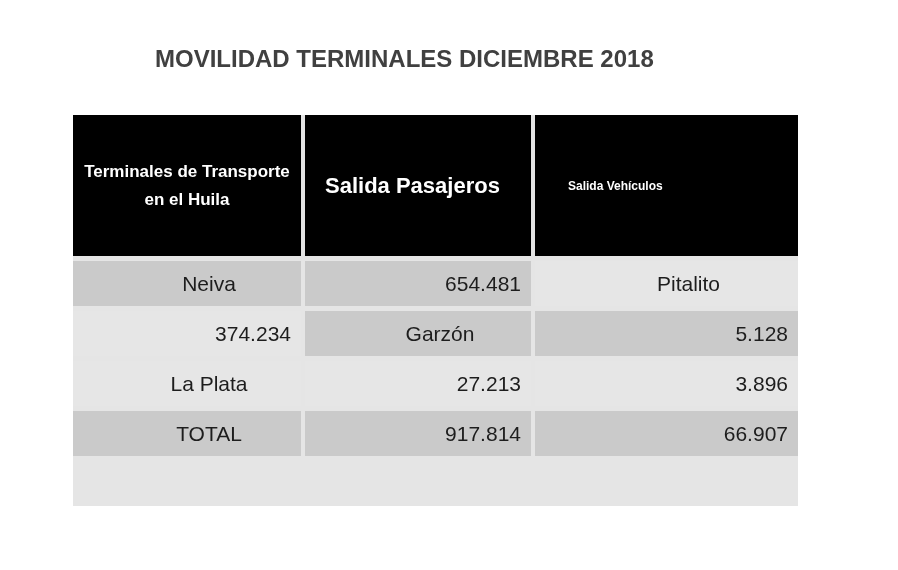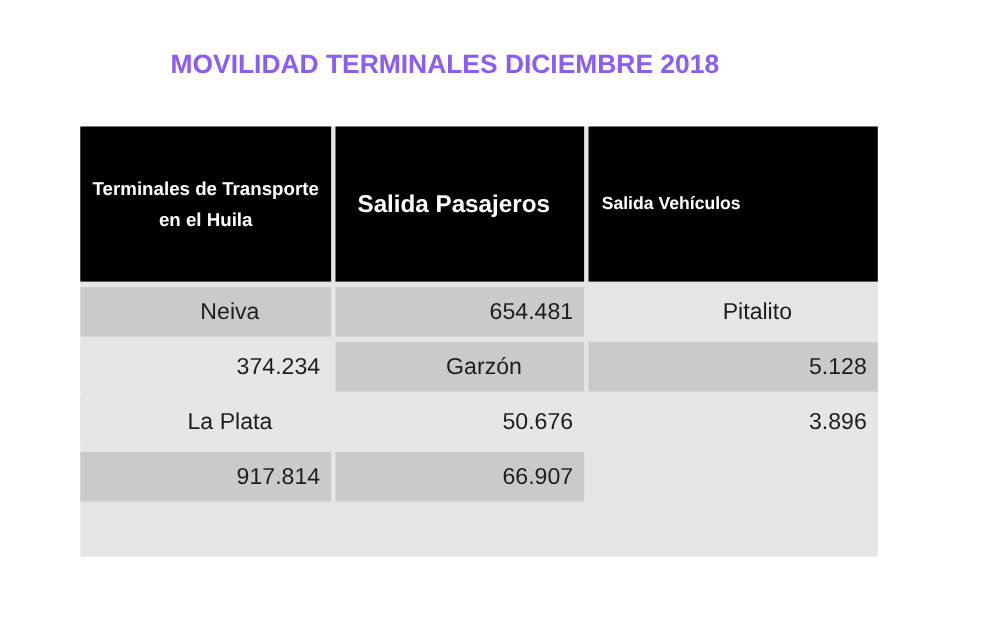--- a/index.html
+++ b/index.html
@@ -17,21 +17,21 @@
     height: 570px;
     background: #ffffff;
   }
   .title {
     position: absolute;
     left: 155px;
     top: 45px;
     font-size: 24px;
     line-height: 27px;
     font-weight: bold;
-    color: #8b5cf6;
+    color: #404040;
     letter-spacing: 0px;
     white-space: nowrap;
   }
   .tbl {
     position: absolute;
     left: 73px;
     top: 115px;
     display: grid;
     grid-template-columns: 228px 226px 263px;
     grid-template-rows: 141px 45px 45px 45px 45px 45px;
@@ -51,21 +51,21 @@
     font-weight: bold;
     font-size: 17px;
   }
   .hc.c1 {
     justify-content: center;
     text-align: center;
     line-height: 1.6;
     padding: 0 4px;
   }
   .hc.c2 { padding-left: 20px; font-size: 22px; }
-  .hc.c3 { padding-left: 12px; font-size: 16px; }
+  .hc.c3 { padding-left: 33px; font-size: 12px; }
   .name {
     justify-content: center;
     text-align: center;
     font-size: 21px;
     color: #1d1d1d;
   }
   .num {
     justify-content: flex-end;
     text-align: right;
     padding-right: 10px;
@@ -91,20 +91,21 @@
     <div class="cell name dark">Neiva</div>
     <div class="cell num dark">654.481</div>
 
     <div class="cell name light">Pitalito</div>
     <div class="cell num light">374.234</div>
 
     <div class="cell name dark">Garzón</div>
     <div class="cell num dark">5.128</div>
 
     <div class="cell name light">La Plata</div>
-    <div class="cell num light">50.676</div>
+    <div class="cell num light">27.213</div>
     <div class="cell num light">3.896</div>
 
+    <div class="cell name dark">TOTAL</div>
     <div class="cell num dark">917.814</div>
     <div class="cell num dark">66.907</div>
 
   </div>
 </div>
 
 </body></html>

